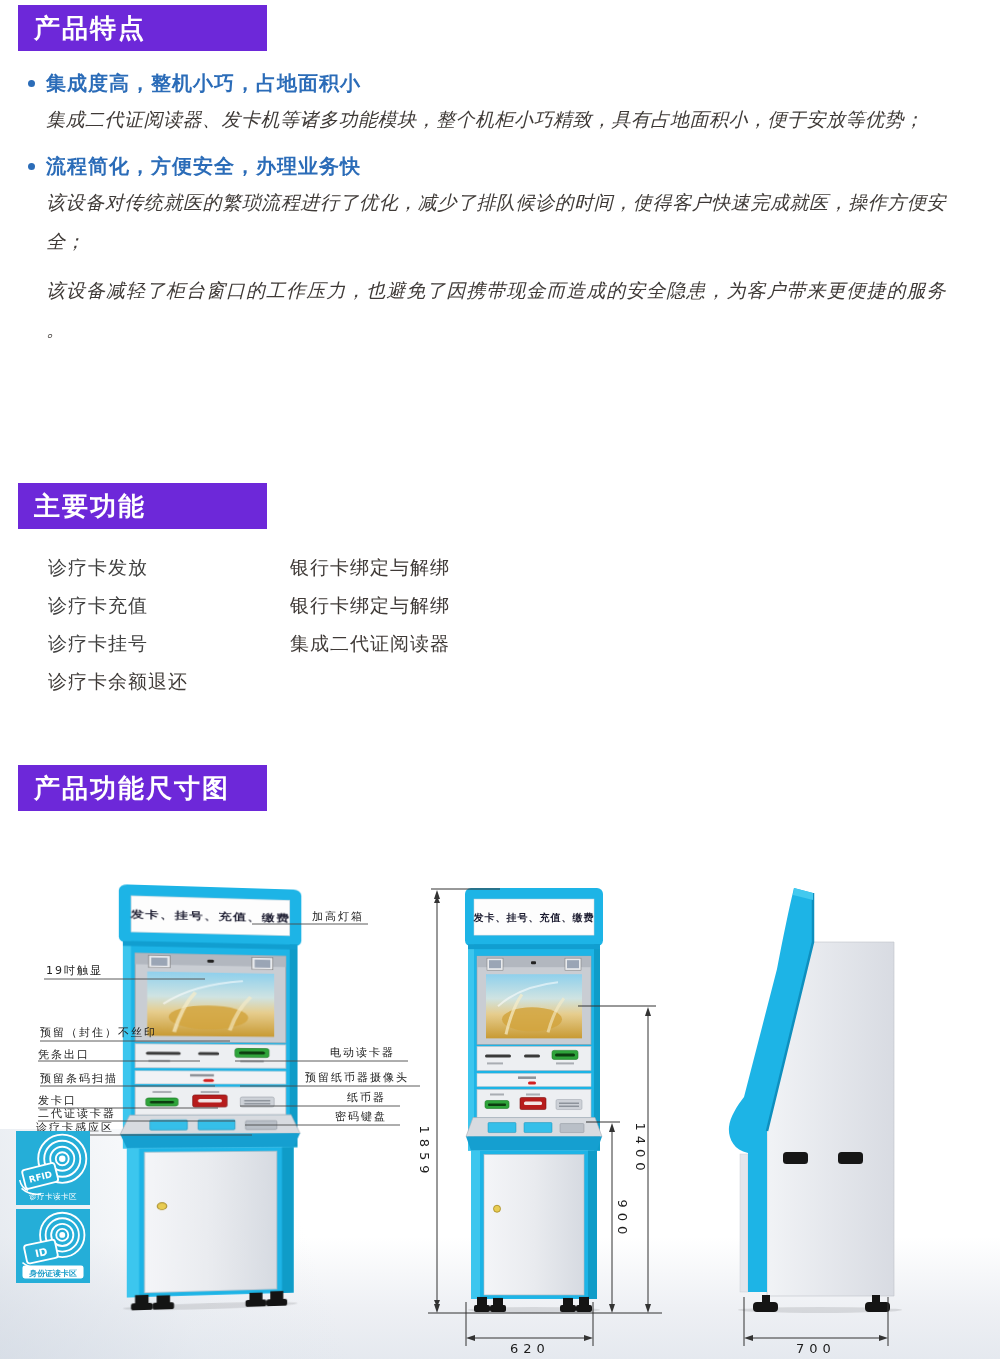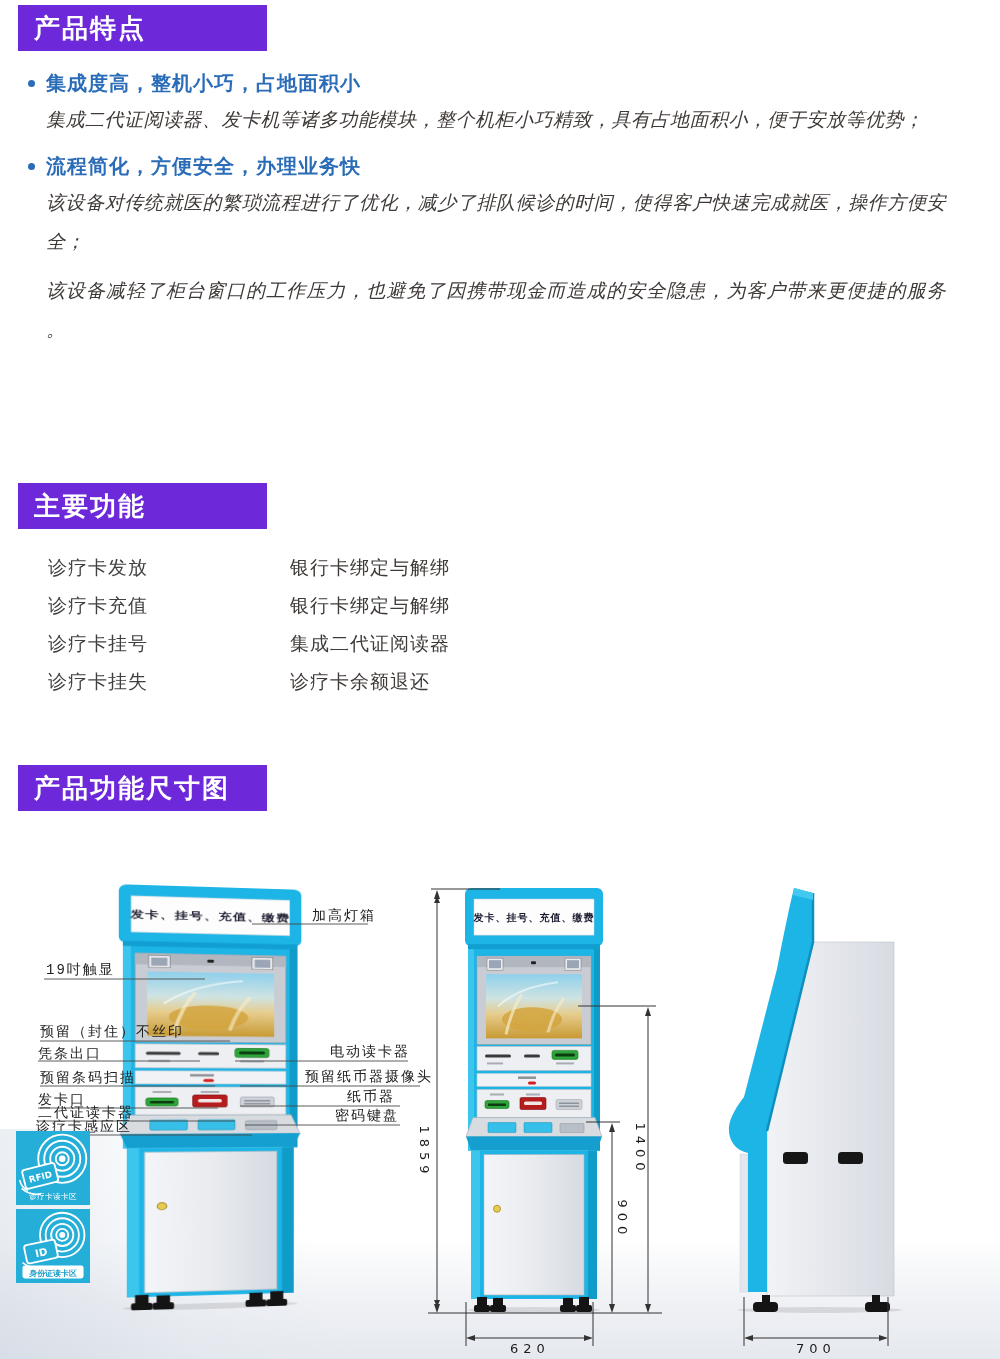--- a/index.html
+++ b/index.html
@@ -41,22 +41,22 @@
     pointer-events:none;
   }
   .kiosk { position:absolute; }
   .kiosk svg { width:100%; height:100%; display:block; }
   .kiosk-left  { left:112px; top:32px; width:204px; height:430px;
                  transform:perspective(1100px) rotateY(9deg); transform-origin:0 50%; }
   .kiosk-front { left:460px; top:36px; width:148px; height:427px; }
   .kiosk-side  { left:720px; top:36px; width:185px; height:428px; }
   .lines-overlay { position:absolute; left:0; top:0; width:1000px; height:509px; pointer-events:none; }
   .callout {
-    position:absolute; font-size:14px; color:#222; letter-spacing:2px;
-    white-space:nowrap; line-height:13px;font-family:Liberation Mono, monospace;
+    position:absolute; font-size:11px; color:#222; letter-spacing:2px;
+    white-space:nowrap; line-height:13px;
   }
   .dim-label { position:absolute; font-size:13px; color:#1c1c1c; letter-spacing:5px; text-align:center; white-space:nowrap; }
   .dim-v { transform:rotate(90deg); }
   .badge { position:absolute; width:74px; height:74px; }
   .badge svg { width:100%; height:100%; display:block; }
 </style>
 </head>
 <body>
 
 <div class="section-bar" style="top:5px">产品特点</div>
@@ -90,21 +90,20 @@
   </div>
   <div class="functions-row">
     <div class="func-cell-left">诊疗卡充值</div>
     <div class="func-cell-right">银行卡绑定与解绑</div>
   </div>
   <div class="functions-row">
     <div class="func-cell-left">诊疗卡挂号</div>
     <div class="func-cell-right">集成二代证阅读器</div>
   </div>
   <div class="functions-row">
-    <div class="func-cell-left">诊疗卡挂失</div>
     <div class="func-cell-right">诊疗卡余额退还</div>
   </div>
 </div>
 
 <div class="section-bar" style="top:765px">产品功能尺寸图</div>
 
 <div class="diagram">
 
   <svg width="0" height="0" style="position:absolute" aria-hidden="true">
     <defs>

